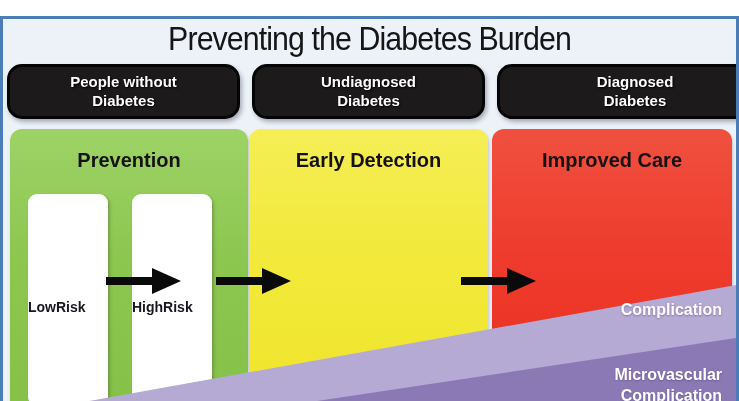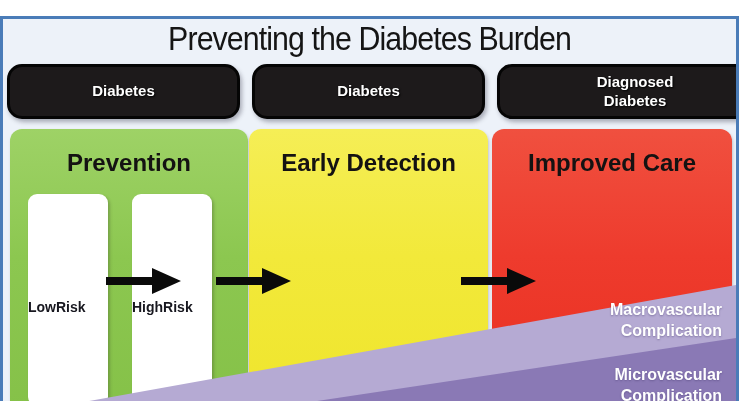--- a/index.html
+++ b/index.html
@@ -43,21 +43,21 @@
   .panel{
     position:absolute;top:110px;height:285px;
     border-radius:12px;
     box-shadow:1px 2px 3px rgba(60,60,80,0.25);
   }
   .panel-green{left:7px;width:238px;background:linear-gradient(180deg,#9ed266 0%,#8cc750 45%,#85c148 100%);}
   .panel-yellow{left:246px;width:239px;background:linear-gradient(180deg,#f5ee56 0%,#f2e93a 45%,#efe52c 100%);}
   .panel-red{left:489px;width:240px;background:linear-gradient(180deg,#f0503f 0%,#ee3b2d 45%,#e92f20 100%);}
   .panel-title{
     position:absolute;left:0;top:20px;width:100%;
-    text-align:center;font-size:24px;font-weight:700;color:#141212;
+    text-align:center;font-size:20px;font-weight:700;color:#141212;
   }
 
   .risk-box{
     position:absolute;top:175px;width:80px;height:212px;
     background:#fff;border-radius:9px;
     box-shadow:2px 2px 3px rgba(60,70,40,0.3);
     display:flex;align-items:center;
     padding-top:15px;box-sizing:border-box;
     font-size:14px;font-weight:700;color:#17171f;line-height:1.45;
     text-align:center;z-index:2;
@@ -95,23 +95,25 @@
 </style>
 </head>
 <body>
 
 <div class="frame">
   <div class="stage">
 
     <div class="title">Preventing the Diabetes Burden</div>
 
     <div class="hdr hdr1">
+      <span>People without</span>
       <span>Diabetes</span>
     </div>
     <div class="hdr hdr2">
+      <span>Undiagnosed</span>
       <span>Diabetes</span>
     </div>
     <div class="hdr hdr3">
       <span>Diagnosed</span>
       <span>Diabetes</span>
     </div>
 
     <div class="panel panel-green">
       <div class="panel-title">Prevention</div>
     </div>
@@ -138,21 +140,20 @@
       <polygon points="0,11 46,11 46,2 75,15 46,28 46,19 0,19" fill="#0a0a0a"></polygon>
     </svg>
     <svg class="arrow arrow3" viewBox="0 0 76 30" preserveAspectRatio="none">
       <polygon points="0,11 46,11 46,2 75,15 46,28 46,19 0,19" fill="#0a0a0a"></polygon>
     </svg>
 
     <div class="wedge wedge-light"></div>
     <div class="wedge wedge-dark"></div>
 
     <div class="comp-label comp-macro">
-      <div>Macrovascular</div>
       <div>Complication</div>
     </div>
     <div class="comp-label comp-micro">
       <div>Microvascular</div>
       <div>Complication</div>
     </div>
 
     <div class="bottom-line"></div>
   </div>
 </div>

